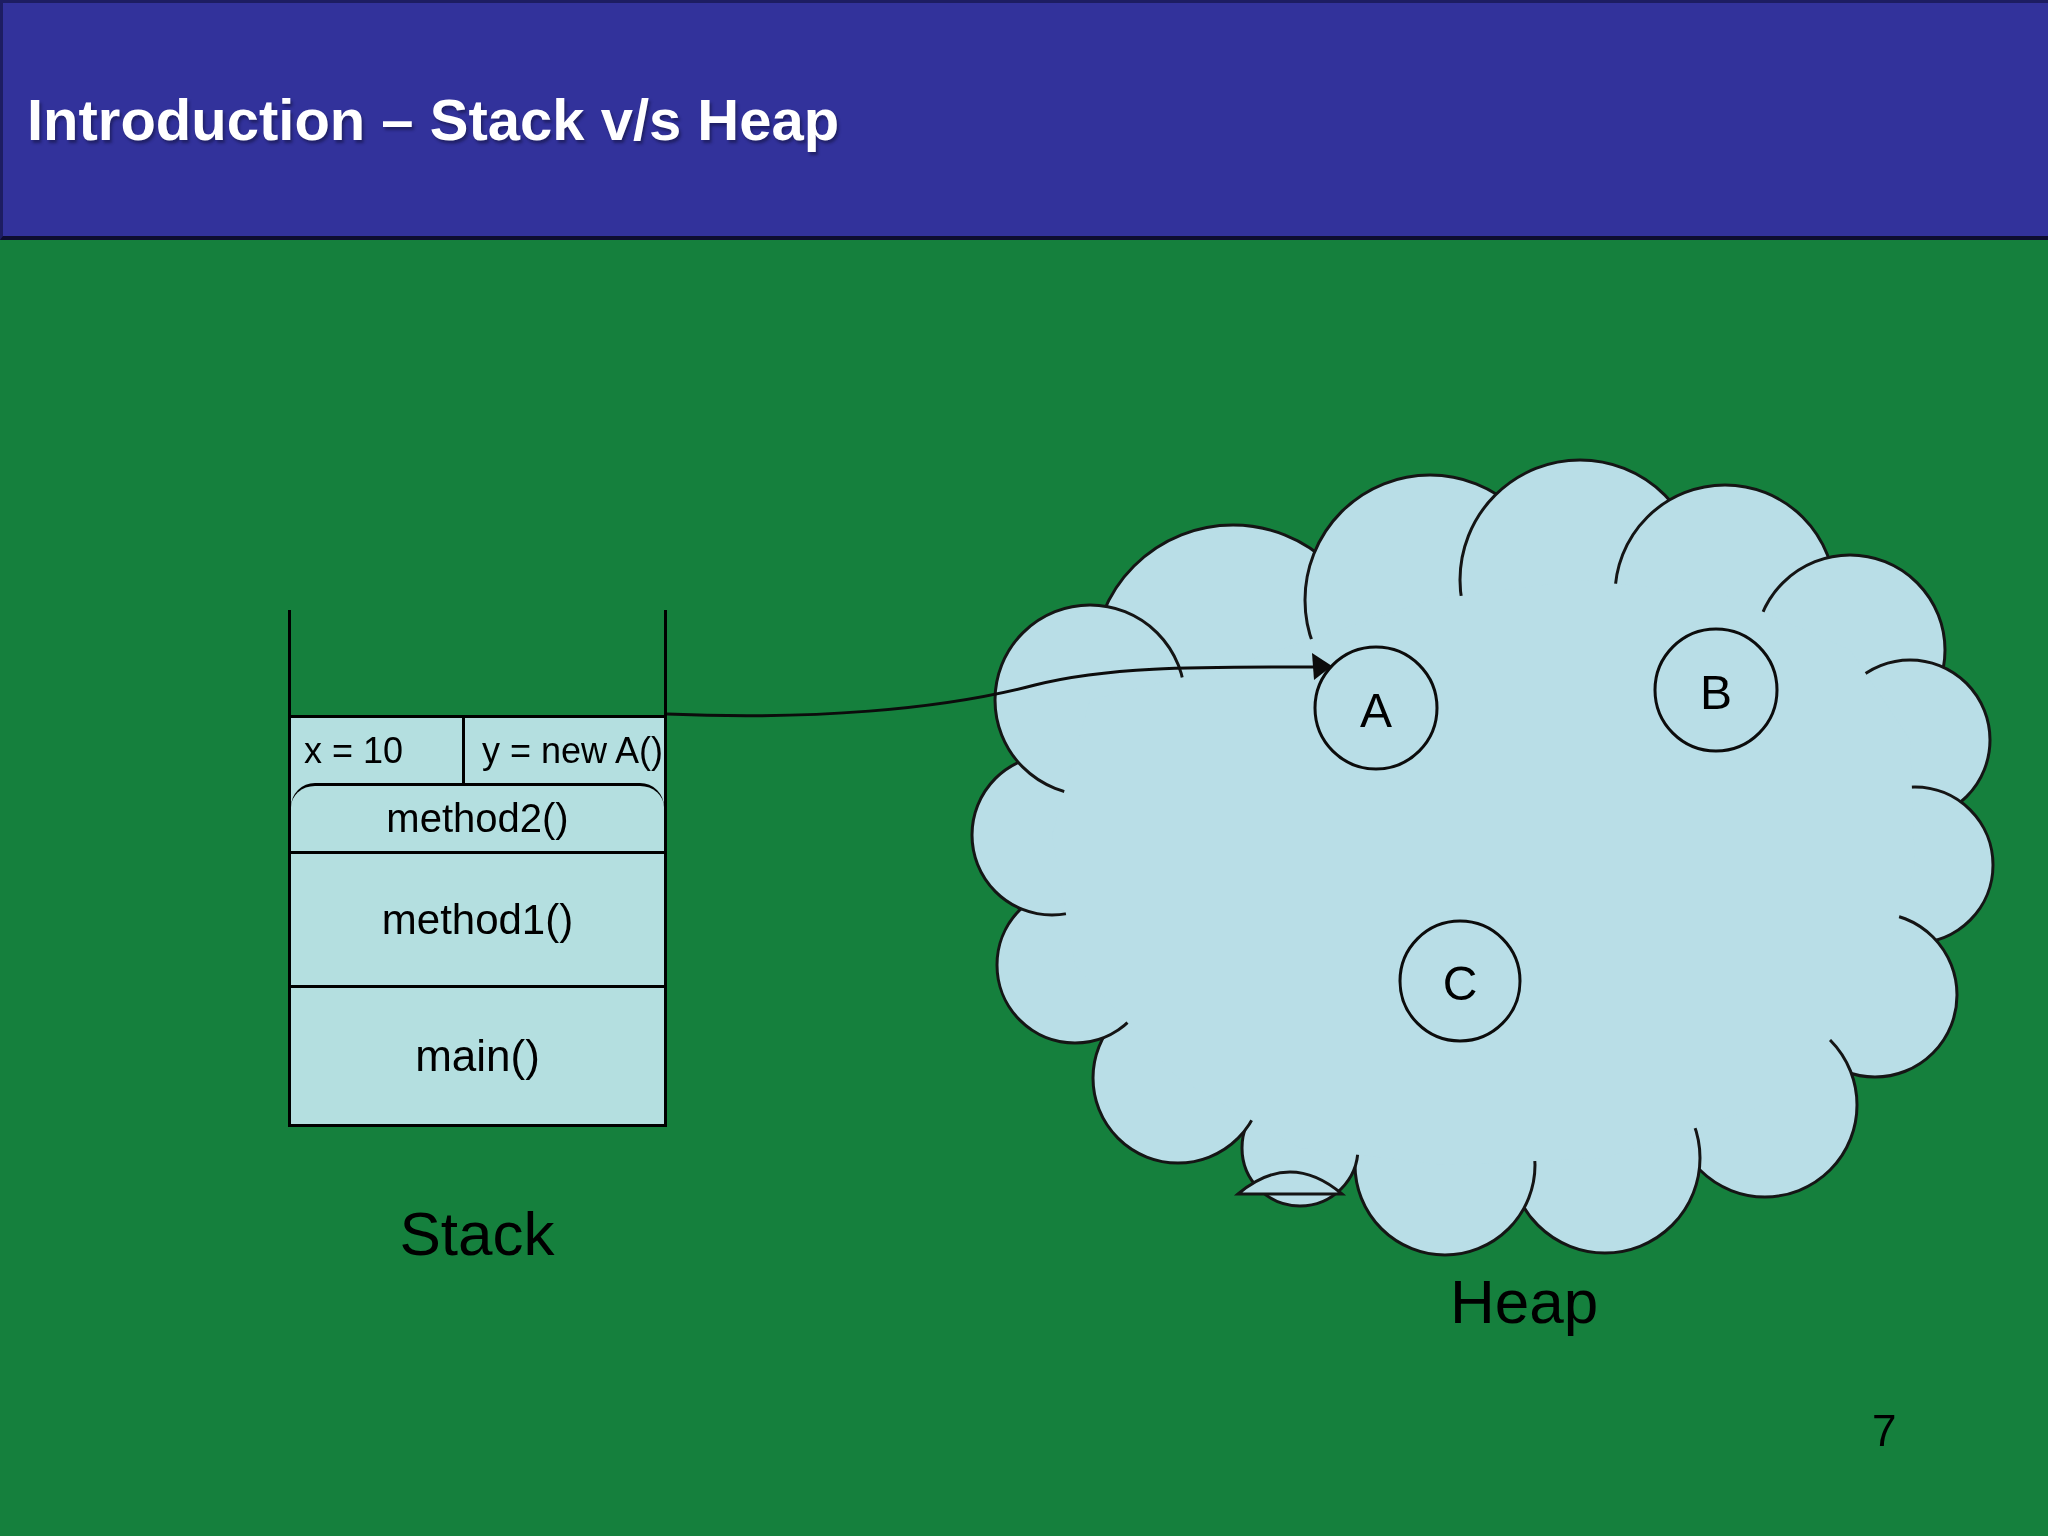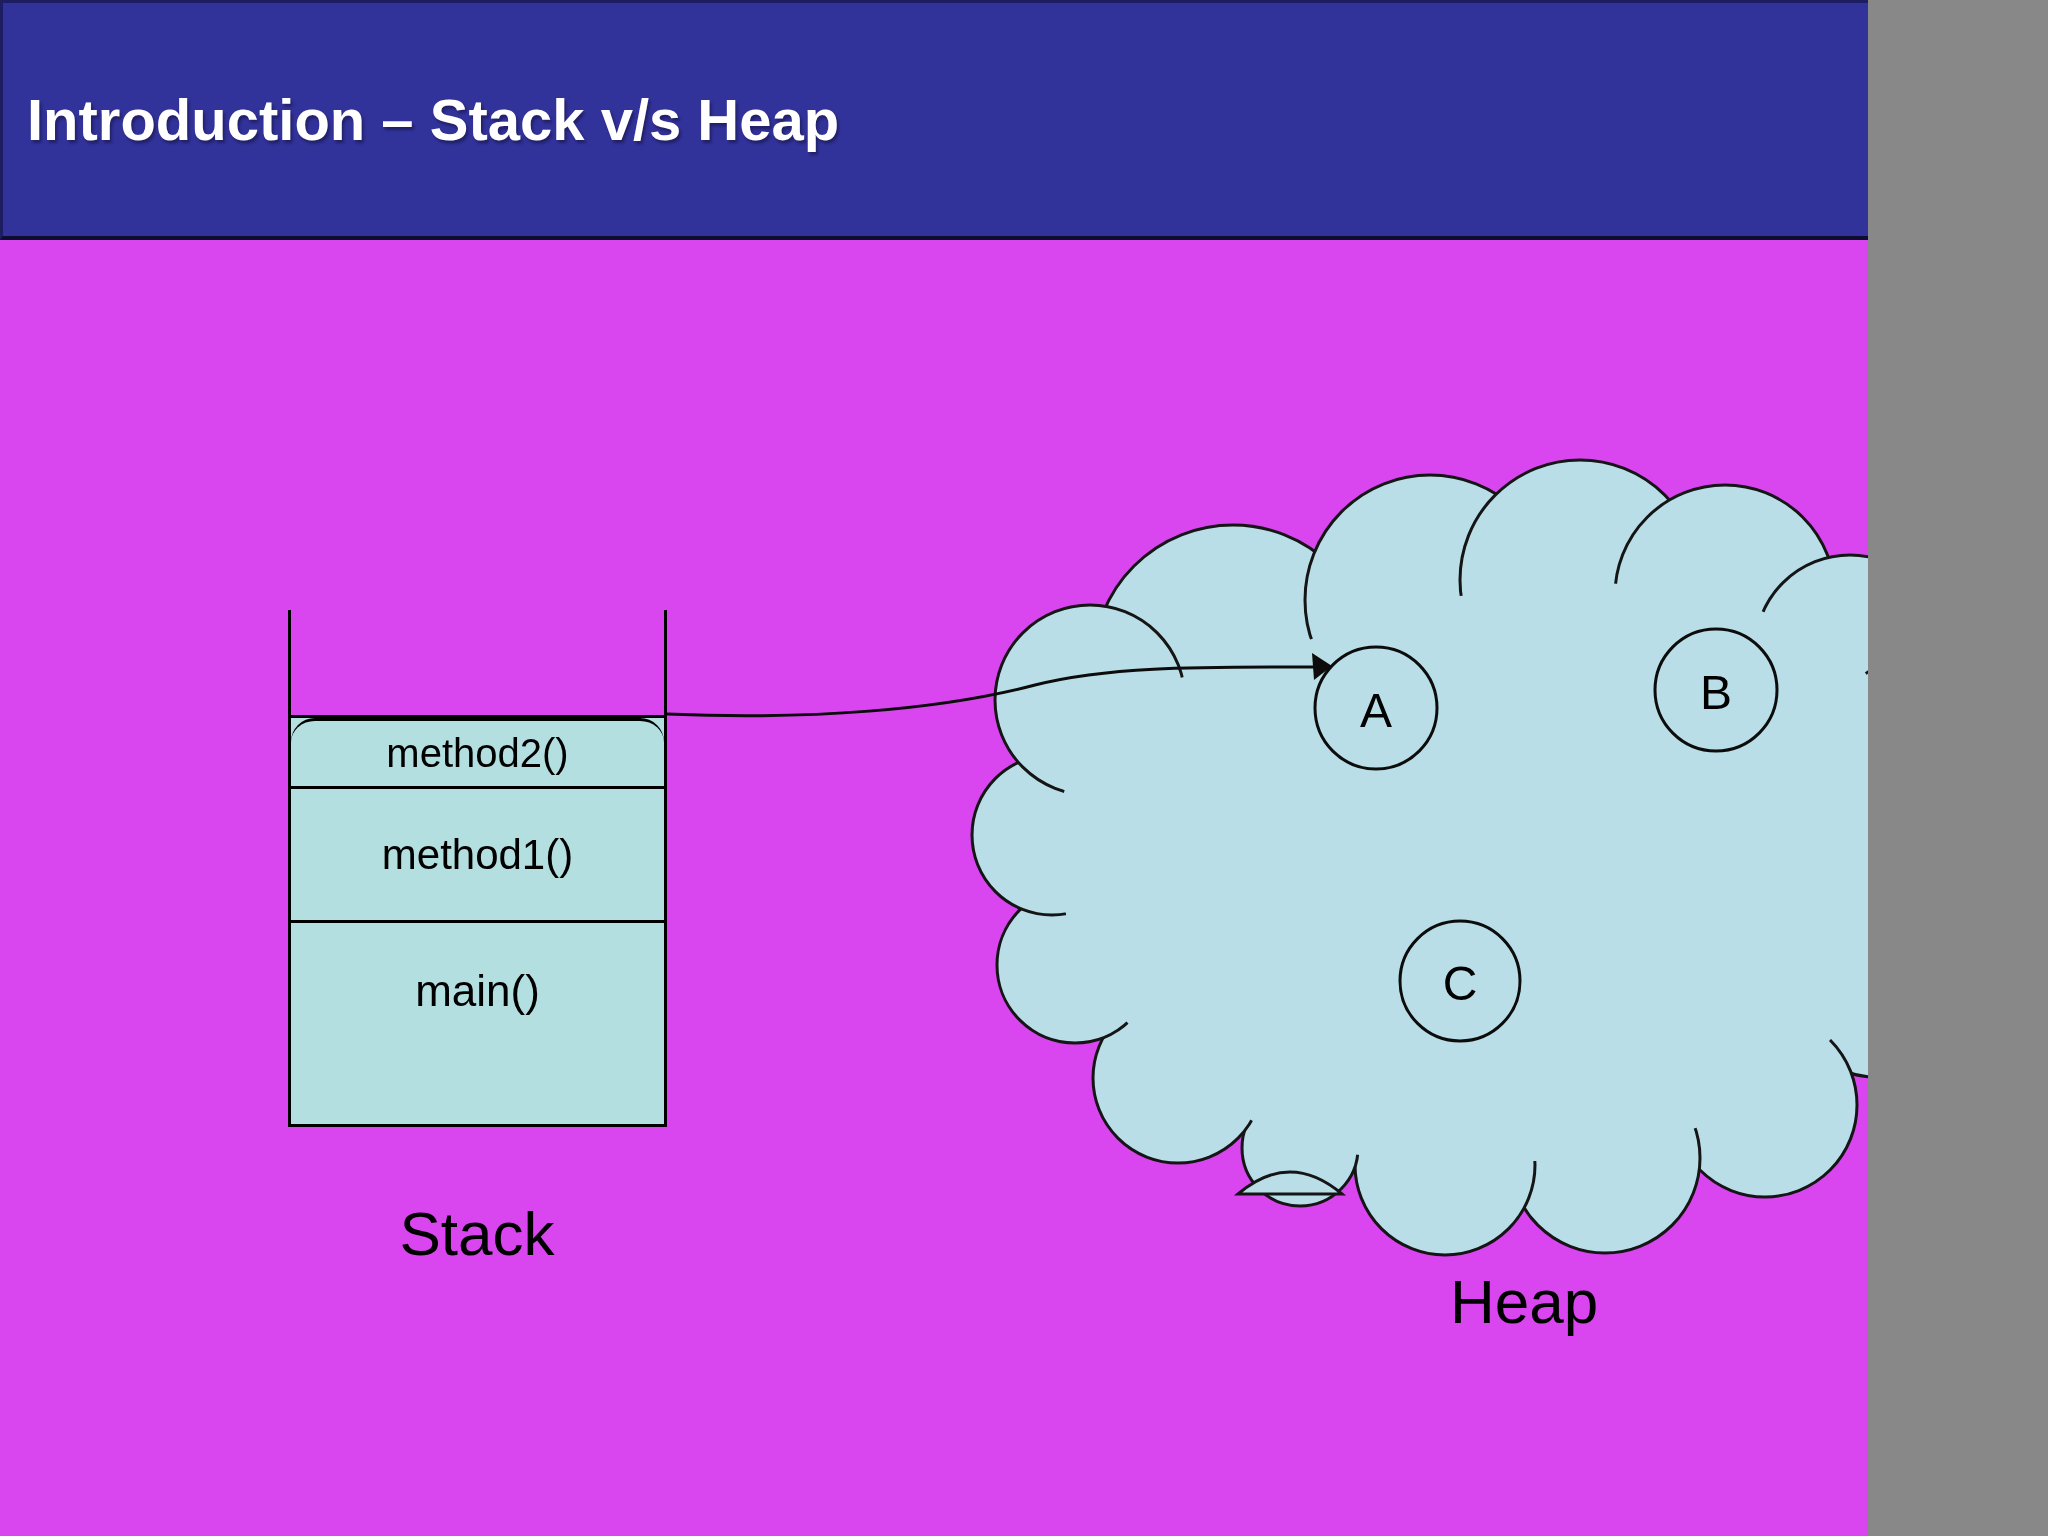--- a/index.html
+++ b/index.html
@@ -2,23 +2,23 @@
 <html><head>
 <meta charset="utf-8">
 <style>
   html, body {
     margin: 0;
     padding: 0;
     background: #888;
   }
   .slide {
     position: relative;
-    width: 1868px;
+    width: 2048px;
     height: 1536px;
-    background: #d946ef;
+    background: #15803d;
     overflow: hidden;
     font-family: "Liberation Sans", sans-serif;
     text-decoration: underline;
   }
 
   
   .header {
     position: absolute;
     left: 0; top: 0;
     width: 2048px;
@@ -160,20 +160,24 @@
 
     <g>
       <path class="arrow" d="M 667 714 C 810 720 940 710 1035 685 C 1110 666 1200 667 1316 667"></path>
       <polygon class="ahead" points="1332,666 1312,653 1314,680"></polygon>
     </g>
   </svg>
 
   <div class="stack-walls"></div>
 
   <div class="stack-frames">
+    <div class="frame-row split">
+      <div class="cell var1">x = 10</div>
+      <div class="cell var2">y = new A()</div>
+    </div>
     <div class="frame-row r2">method2()</div>
     <div class="frame-row r3">method1()</div>
     <div class="frame-row r4">main()</div>
   </div>
 
   <div class="big-label stack-caption">Stack</div>
   <div class="big-label heap-caption">Heap</div>
 
   <div class="page-number">7</div>
 

